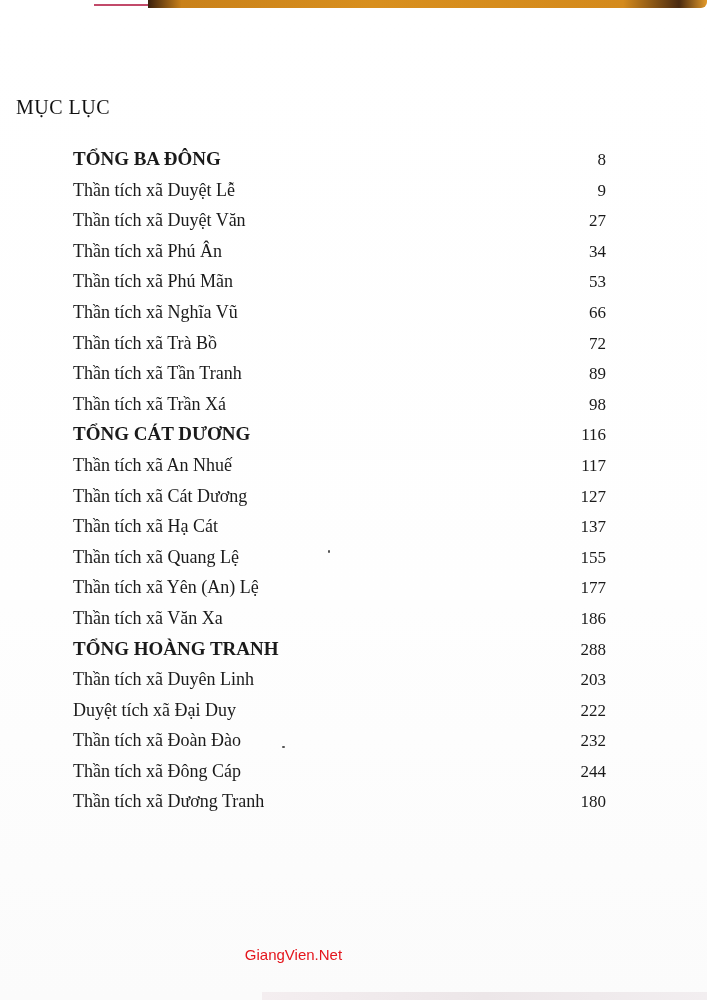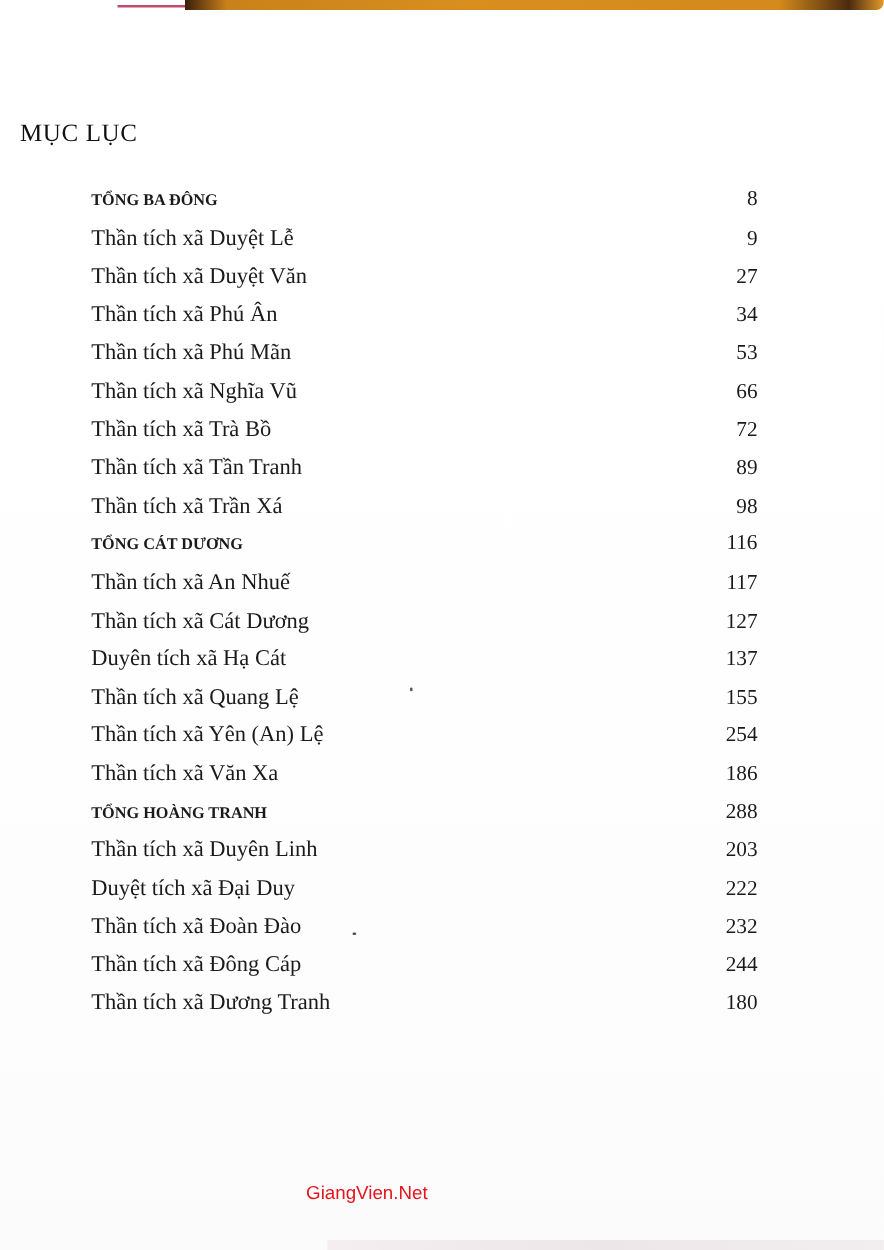--- a/index.html
+++ b/index.html
@@ -72,21 +72,21 @@
     .toc-row {
       display: flex;
       justify-content: space-between;
       align-items: baseline;
       height: 30.6px;
       font-size: 18px;
       line-height: 30.6px;
     }
     .toc-row.section .toc-label {
       font-weight: bold;
-      font-size: 13px;
+      font-size: 19px;
       font-family: Liberation Serif, serif;
     }
     .toc-row .toc-page {
       text-align: right;
       min-width: 40px;
       font-size: 17px;
     }
     .speck {
       position: absolute;
       width: 2px;
@@ -168,30 +168,30 @@
     </li>
     <li class="toc-row">
       <span class="toc-label">Thần tích xã An Nhuế</span>
       <span class="toc-page">117</span>
     </li>
     <li class="toc-row">
       <span class="toc-label">Thần tích xã Cát Dương</span>
       <span class="toc-page">127</span>
     </li>
     <li class="toc-row">
-      <span class="toc-label">Duyên tích xã Hạ Cát</span>
+      <span class="toc-label">Thần tích xã Hạ Cát</span>
       <span class="toc-page">137</span>
     </li>
     <li class="toc-row">
       <span class="toc-label">Thần tích xã Quang Lệ</span>
       <span class="toc-page">155</span>
     </li>
     <li class="toc-row">
       <span class="toc-label">Thần tích xã Yên (An) Lệ</span>
-      <span class="toc-page">254</span>
+      <span class="toc-page">177</span>
     </li>
     <li class="toc-row">
       <span class="toc-label">Thần tích xã Văn Xa</span>
       <span class="toc-page">186</span>
     </li>
     <li class="toc-row section">
       <span class="toc-label">TỔNG HOÀNG TRANH</span>
       <span class="toc-page">288</span>
     </li>
     <li class="toc-row">

